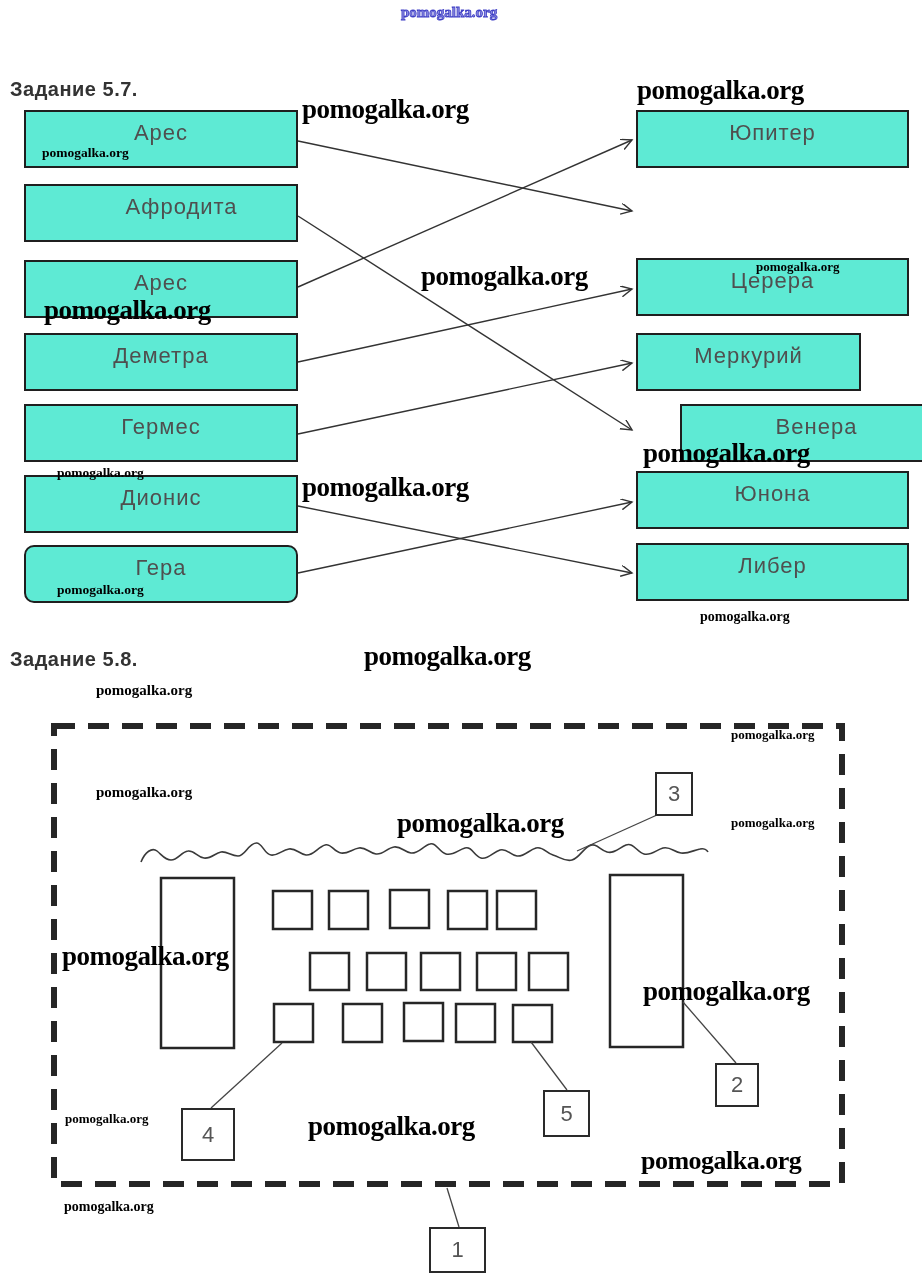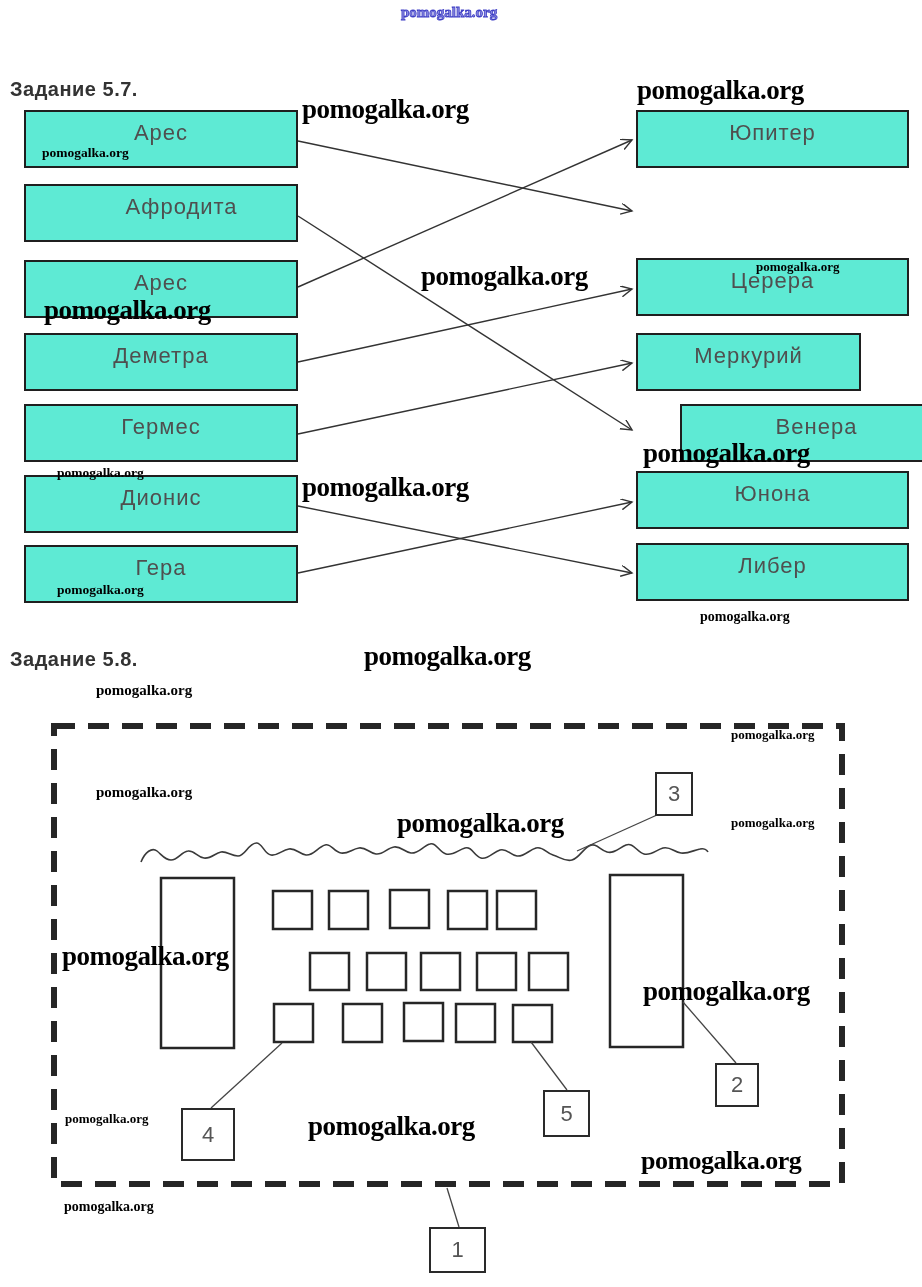--- a/index.html
+++ b/index.html
@@ -109,21 +109,21 @@
     </div>
   <div class="god-box" style="left:24px;top:333px;">
     <span class="god-label">Деметра</span>
     </div>
   <div class="god-box" style="left:24px;top:404px;">
     <span class="god-label">Гермес</span>
     </div>
   <div class="god-box" style="left:24px;top:475px;">
     <span class="god-label">Дионис</span>
     </div>
-  <div class="god-box" style="left:24px;top:545px;">
+  <div class="god-box" style="left:24px;top:545px;border-radius:10px;">
     <span class="god-label">Гера</span>
     </div>
 
   <div class="god-box" style="left:636px;top:110px;width:273px;">
     <span class="god-label">Юпитер</span>
     </div>
   <div class="god-box" style="left:636px;top:258px;width:273px;">
     <span class="god-label">Церера</span>
     </div>
   <div class="god-box" style="left:636px;top:333px;width:225px;">

